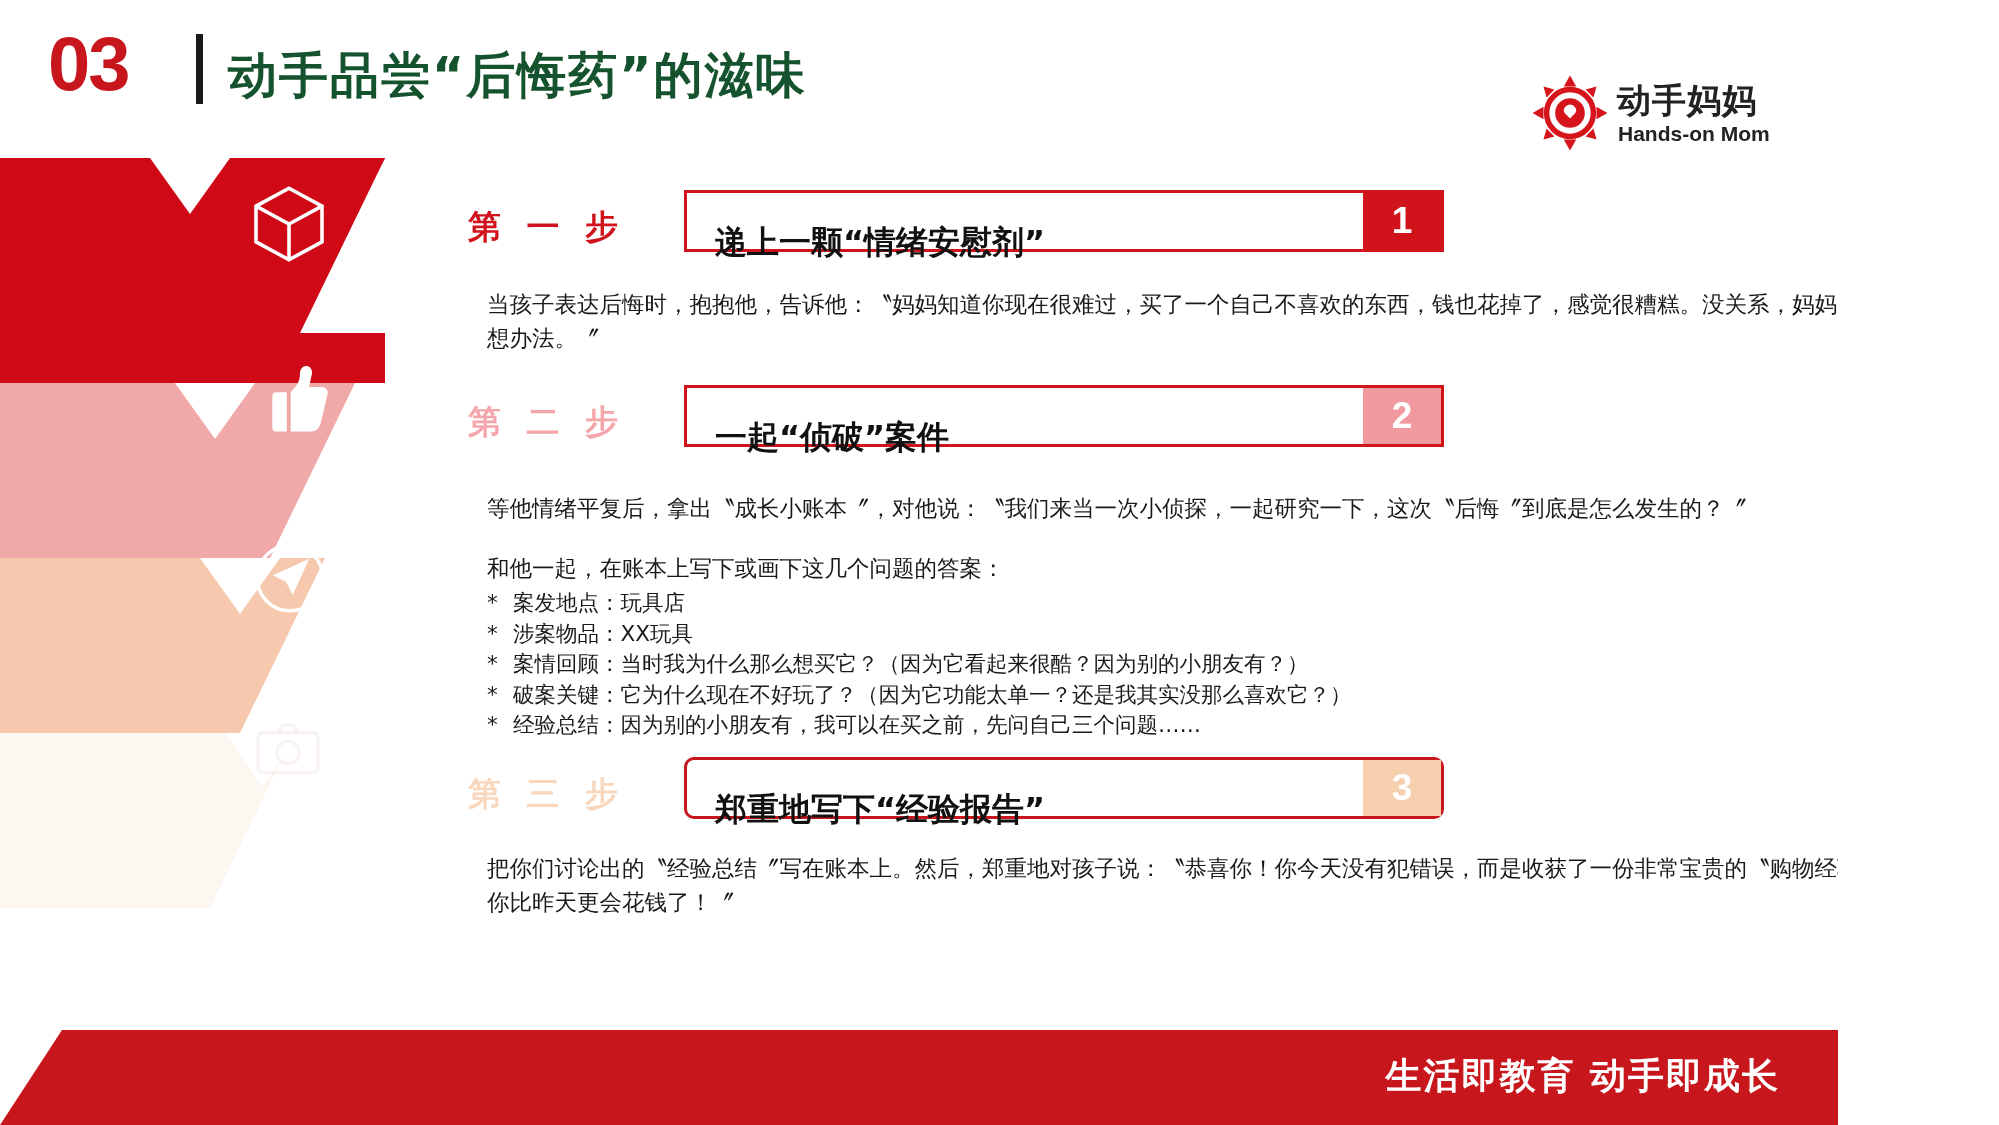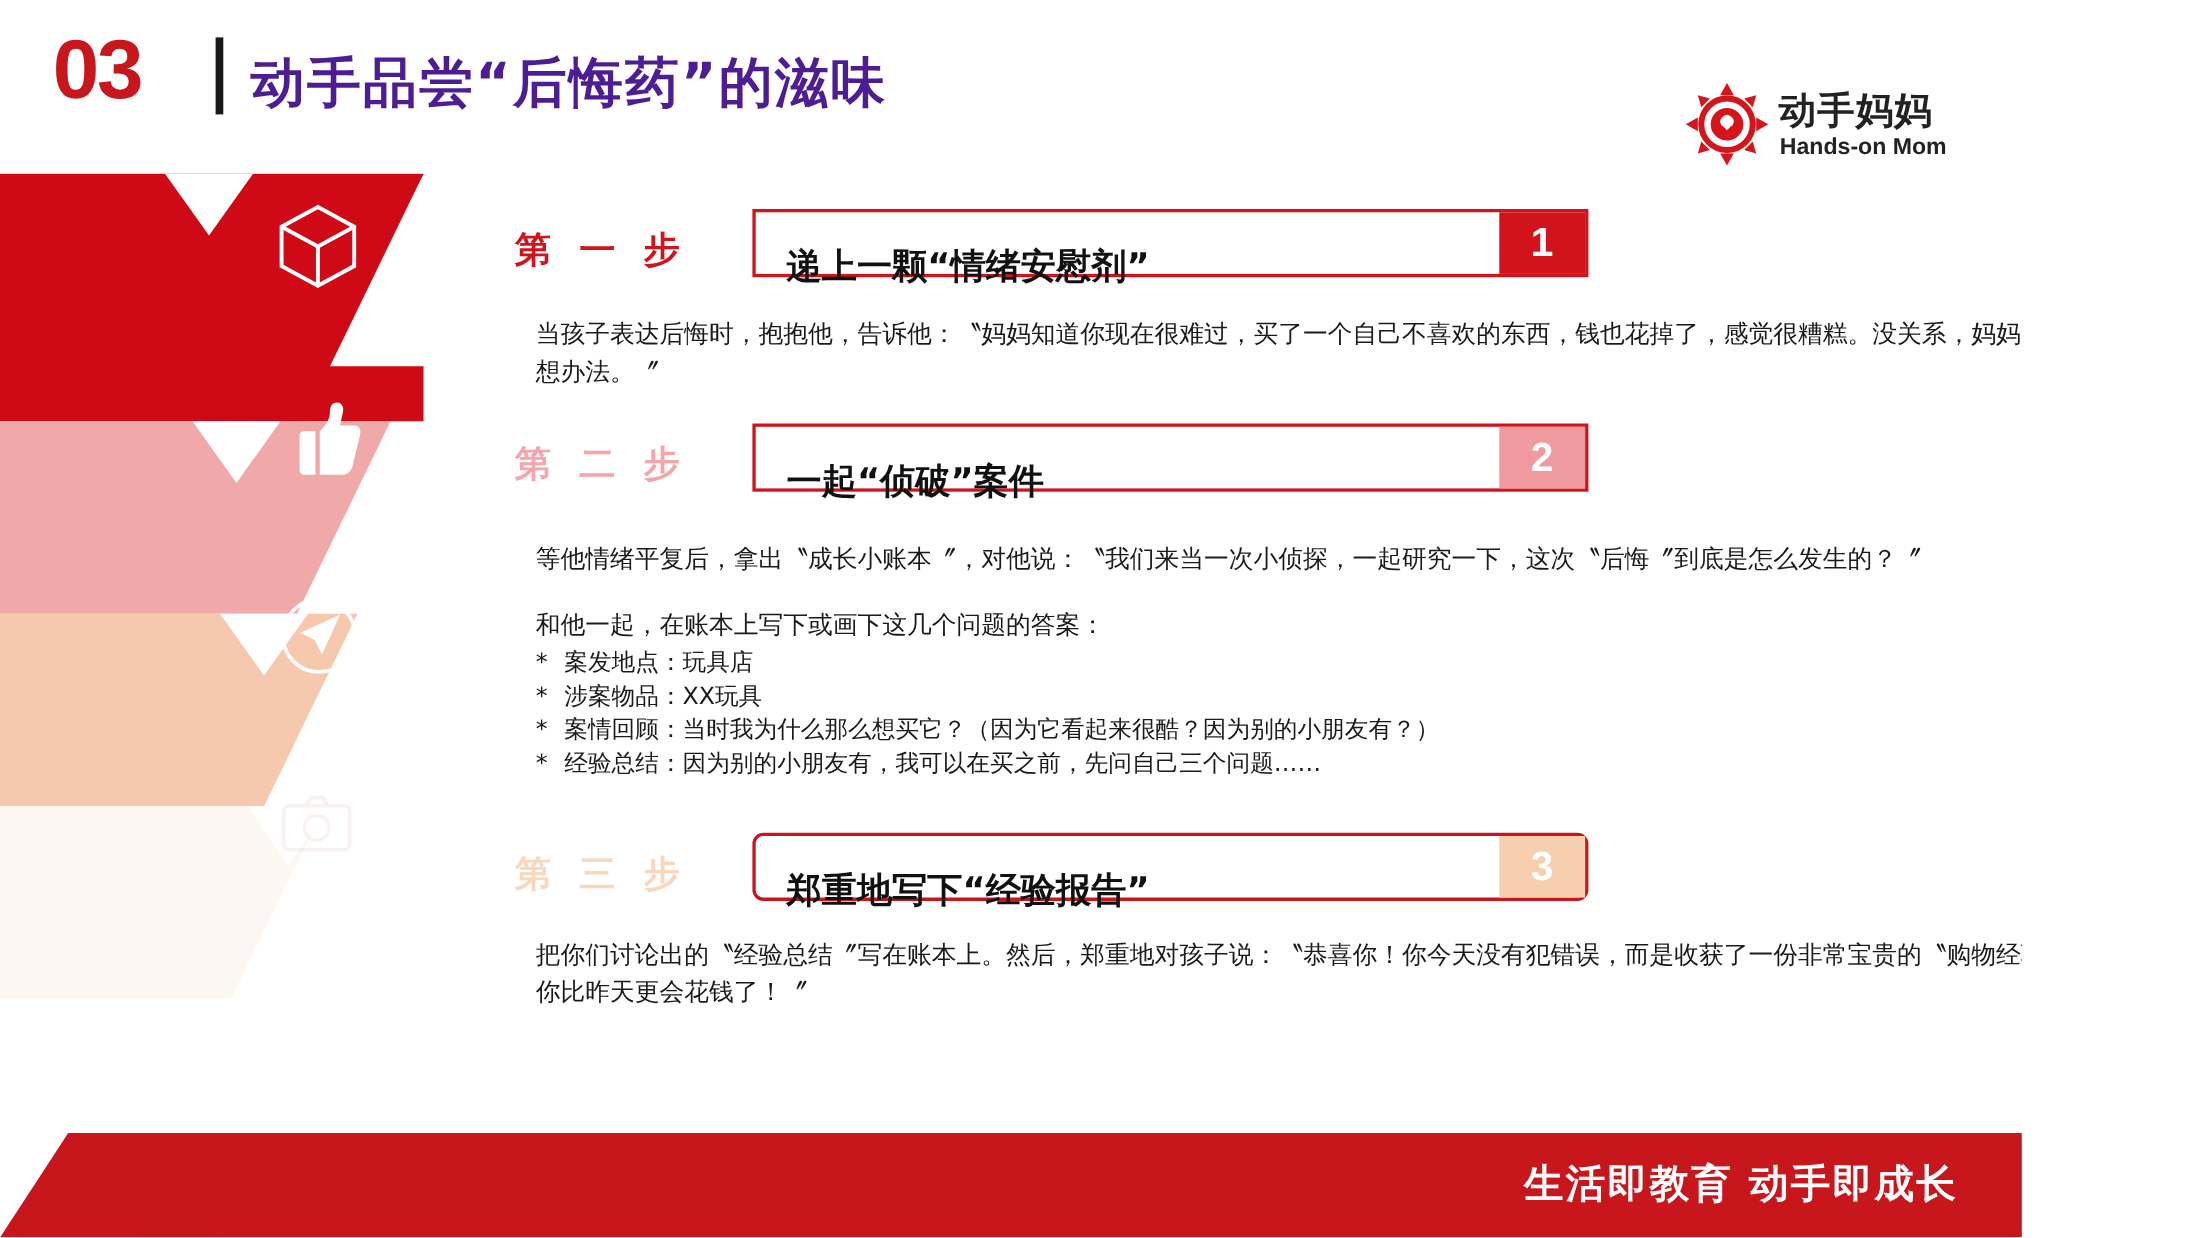--- a/index.html
+++ b/index.html
@@ -33,21 +33,21 @@
     position: absolute;
     left: 196px; top: 34px;
     width: 7px; height: 70px;
     background: #1a1a1a;
   }
   .hdr-title {
     position: absolute;
     left: 228px; top: 43px;
     font-size: 49px;
     font-weight: bold;
-    color: #4c1d95;
+    color: #14532d;
     letter-spacing: 2px;
     white-space: nowrap;
     font-family: "DejaVu Sans", sans-serif;
   }
 
   
   .logo-wrap {
     position: absolute;
     right: 42px; top: 72px;
     width: 265px; height: 80px;
@@ -290,20 +290,23 @@
     <div class="bl">
       <span class="star">*</span><span>案发地点：玩具店</span>
     </div>
     <div class="bl">
       <span class="star">*</span><span>涉案物品：XX玩具</span>
     </div>
     <div class="bl">
       <span class="star">*</span><span>案情回顾：当时我为什么那么想买它？（因为它看起来很酷？因为别的小朋友有？）</span>
     </div>
     <div class="bl">
+      <span class="star">*</span><span>破案关键：它为什么现在不好玩了？（因为它功能太单一？还是我其实没那么喜欢它？）</span>
+    </div>
+    <div class="bl">
       <span class="star">*</span><span>经验总结：因为别的小朋友有，我可以在买之前，先问自己三个问题……</span>
     </div>
   </div>
 
   <div class="step-label" style="left:468px; top:772px; color:#f8d7bd;">第 三 步</div>
   <div class="step-bar" style="left:684px; top:757px; width:760px; border-color:#c8161d;border-radius:10px;">
     <div class="step-bar-text">郑重地写下“经验报告”</div>
     <div class="step-bar-num" style="background:#f6cfae;">3</div>
   </div>
   <div class="step-body" style="left:487px; top:852px; width:1430px;">把你们讨论出的〝经验总结〞写在账本上。然后，郑重地对孩子说：〝恭喜你！你今天没有犯错误，而是收获了一份非常宝贵的〝购物经验〞！你比昨天更会花钱了！〞</div>

